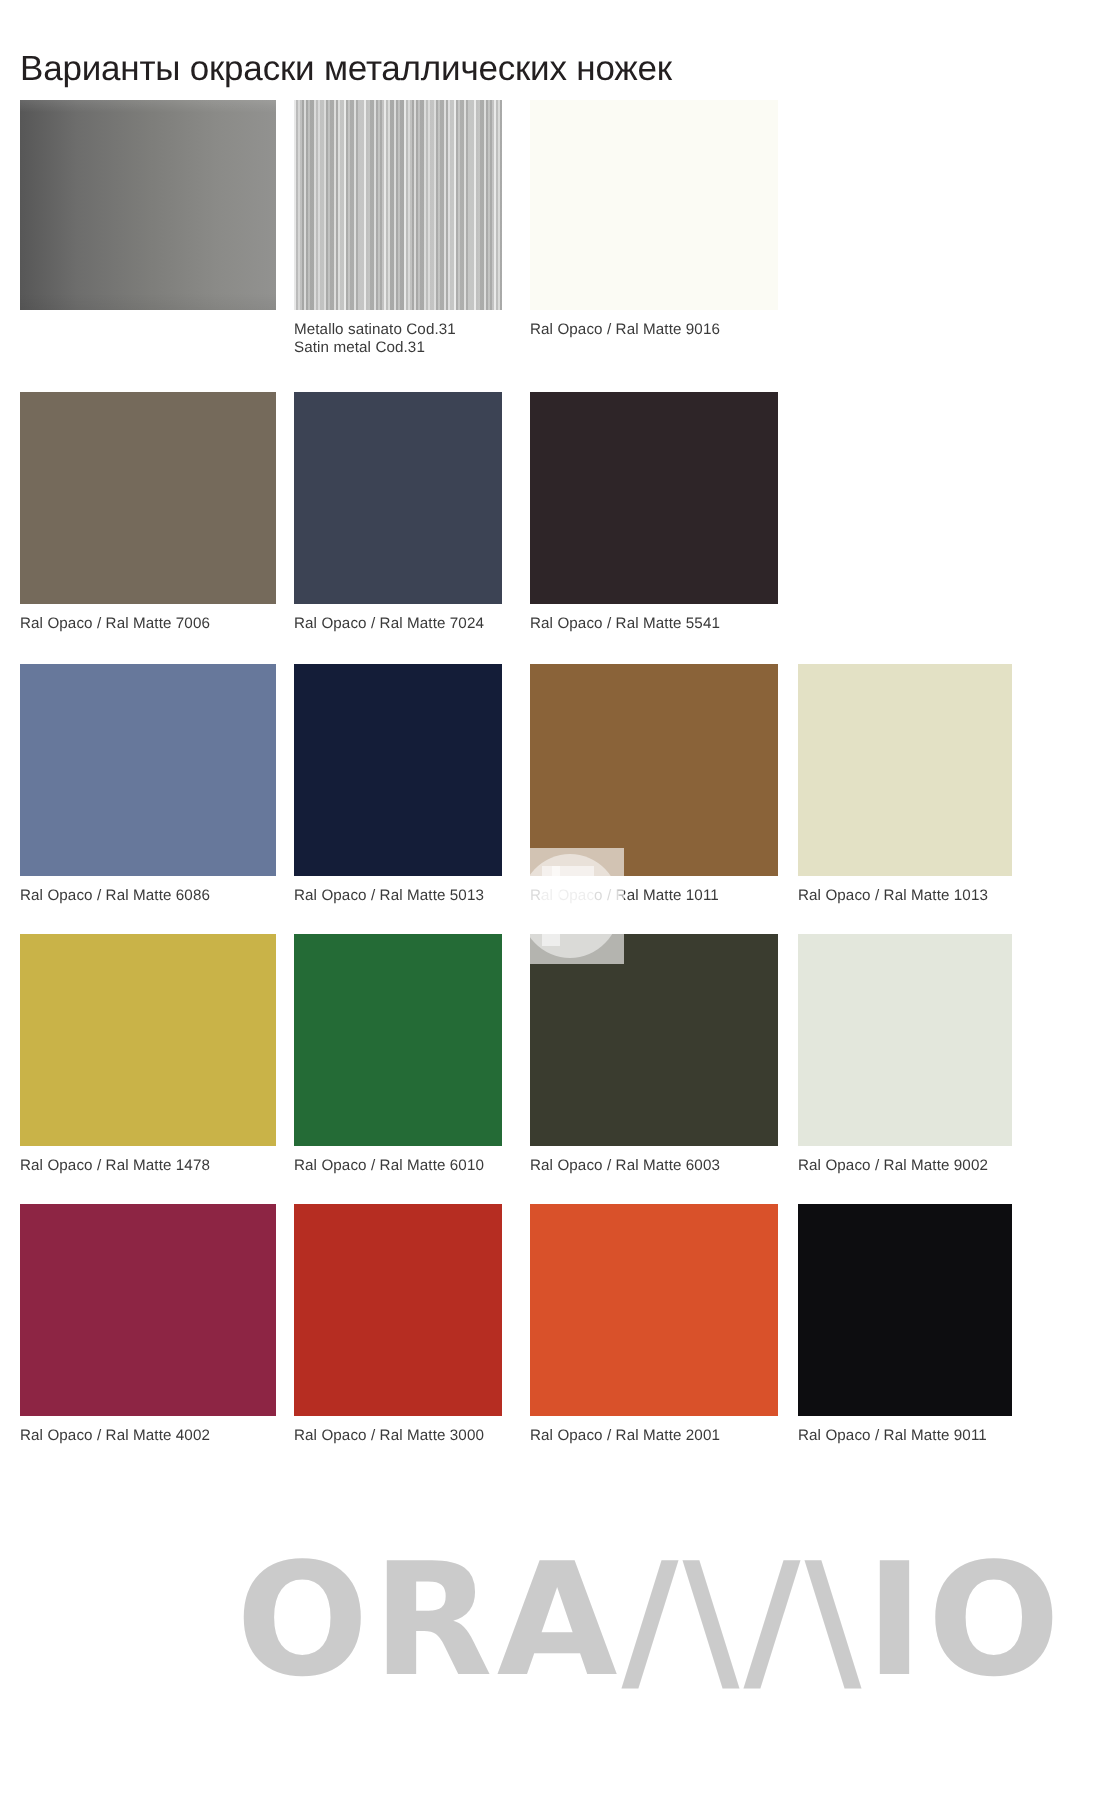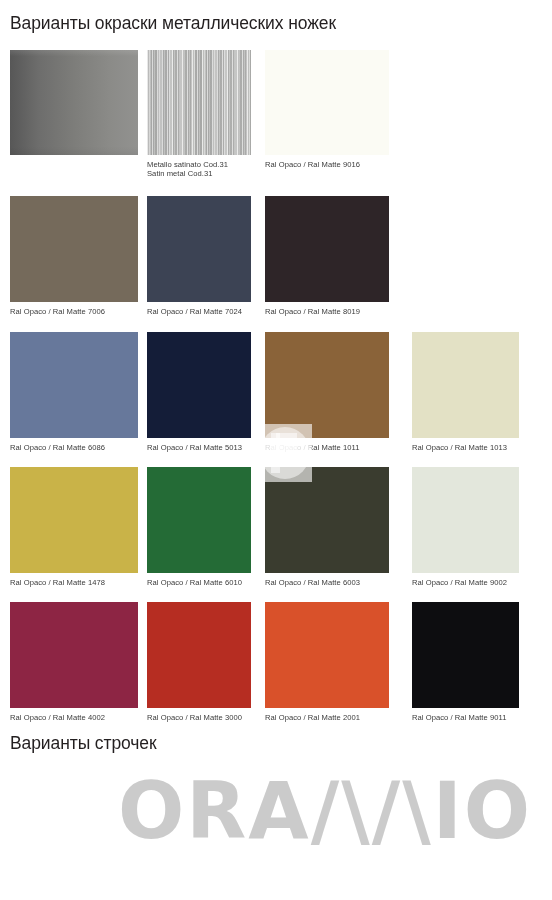--- a/index.html
+++ b/index.html
@@ -28,21 +28,21 @@
   
   .section-title {
     font-size: 17.5px;
     font-weight: 400;
     color: #231f20;
     letter-spacing: -0.1px;
     line-height: 1;
     margin: 0;
     padding: 0;
   }
-  .section-title-1 { position: absolute; left: 10px; top: 15px; }
+  .section-title-1 { position: absolute; left: 10px; top: 26px; }
   .section-title-2 { position: absolute; left: 10px; top: 735px; }
 
   
   .grid {
     position: absolute;
     left: 0;
     top: 0;
     width: 552px;
   }
   .swatch-row {
@@ -67,21 +67,21 @@
     line-height: 9.2px;
     color: #3a3a3a;
     white-space: pre-line;
     letter-spacing: 0.05px;
   }
 
   
   .c1 { left: 10px;  width: 128px; }
   .c2 { left: 147px; width: 104px; }
   .c3 { left: 265px; width: 124px; }
-  .c4 { left: 412px; width: 107px; }
+  .c4 { left: 399px; width: 107px; }
 
   
   .r1 { top: 50px;  }
   .r2 { top: 196px; }
   .r3 { top: 332px; }
   .r4 { top: 467px; }
   .r5 { top: 602px; }
 
   .r1 .chip { height: 105px; }
   .r2 .chip { height: 106px; }
@@ -247,21 +247,21 @@
       <div class="swatch c1">
         <span class="chip" style="background:#756a5b"></span>
         <span class="caption">Ral Opaco / Ral Matte 7006</span>
       </div>
       <div class="swatch c2">
         <span class="chip" style="background:#3c4354"></span>
         <span class="caption">Ral Opaco / Ral Matte 7024</span>
       </div>
       <div class="swatch c3">
         <span class="chip" style="background:#2e2528"></span>
-        <span class="caption">Ral Opaco / Ral Matte 8019</span>
+        <span class="caption">Ral Opaco / Ral Matte 5541</span>
       </div>
     </div>
 
     <div class="swatch-row r3">
       <div class="swatch c1">
         <span class="chip" style="background:#67789b"></span>
         <span class="caption">Ral Opaco / Ral Matte 6086</span>
       </div>
       <div class="swatch c2">
         <span class="chip" style="background:#141d38"></span>
@@ -317,18 +317,17 @@
 
   </div>
 
   <div class="wm-logo">
     <span class="wm-sq"></span>
     <span class="wm-circ"></span>
     <span class="wm-stem"></span>
     <span class="wm-bowl"></span>
   </div>
 
-  <h1 class="section-title section-title-2">Варианты строчек</h1>
 
   <div class="wm-text">ORA/\/\IO</div>
 
 
 </div>
 
 </body></html>

